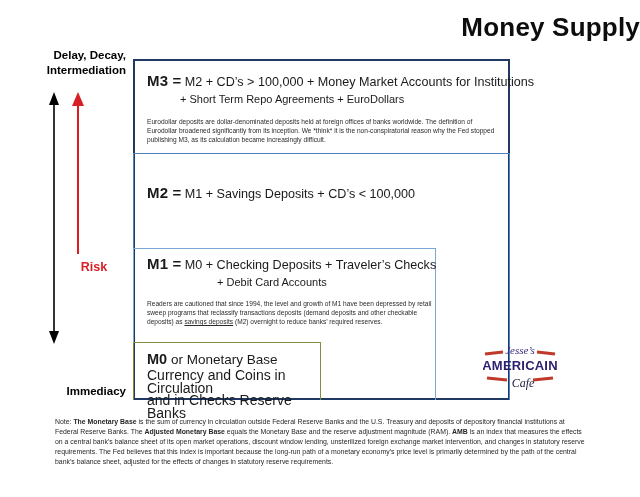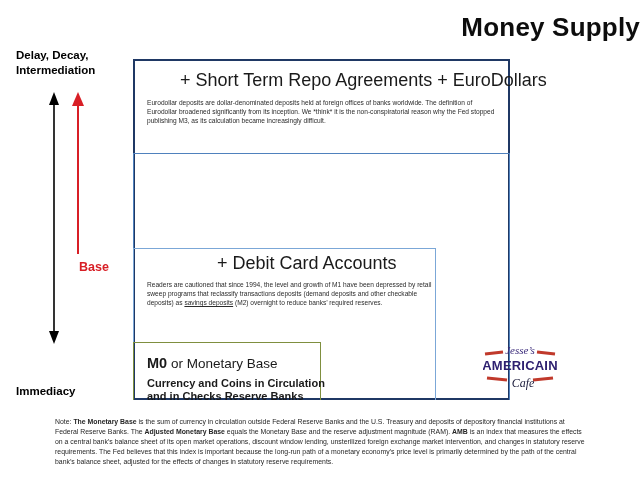--- a/index.html
+++ b/index.html
@@ -33,21 +33,21 @@
   #axis-col {
     position: absolute;
     left: 16px;
     top: 48px;
     width: 110px;
     height: 352px;
   }
   .axis-label {
     position: absolute;
     width: 110px;
-    text-align: left;
+    text-align: right;
     font-size: 11.5px;
     font-weight: 700;
     line-height: 15px;
     color: #000;
   }
   #axis-top-label { top: 0px; }
   #axis-bottom-label { top: 336px; }
 
   .arrow-svg {
     position: absolute;
@@ -120,21 +120,21 @@
   .tier-head .tag {
     font-size: 15px;
     font-weight: 700;
     letter-spacing: 0.2px;
   }
   .tier-head .eq {
     font-size: 15px;
     font-weight: 700;
   }
   .tier-line2 {
-    font-size: 18px;
+    font-size: 11px;
     line-height: 17px;
     white-space: nowrap;
   }
   .tier-note {
     font-size: 6.6px;
     line-height: 9.2px;
     color: #2b2b2b;
     font-weight: 400;
   }
   .tier-note .ul { text-decoration: underline; }
@@ -146,30 +146,29 @@
   #m2-text { left: 147px; top: 184px; width: 355px; }
   #m2-line2 { margin-left: 33px; }
 
   #m1-text { left: 147px; top: 255px; width: 300px; }
   #m1-line2 { margin-left: 70px; }
   #m1-note { margin-top: 8px; width: 285px; }
 
   #m0-text { left: 147px; top: 350px; width: 185px; }
   #m0-head {
     font-size: 13.5px;
-    line-height: 26px;
+    line-height: 18px;
     white-space: nowrap;
     color: #1a1a1a;
   }
   #m0-head .tag { font-weight: 700; font-size: 14.5px; }
   .m0-sub {
-    font-size: 11px;
+    font-size: 14px;
     line-height: 12.6px;
     color: #1a1a1a;
-    font-weight: bold;
   }
 
   
   #logo {
     position: absolute;
     left: 483px;
     top: 341px;
     width: 74px;
     height: 50px;
   }
@@ -206,39 +205,51 @@
       <polygon points="38,0 33,13 43,13" fill="#000000"></polygon>
       <polygon points="38,252 33,239 43,239" fill="#000000"></polygon>
     </g>
 
     <g>
       <line x1="62" y1="10" x2="62" y2="162" stroke="#d81f26" stroke-width="2"></line>
       <polygon points="62,0 56,14 68,14" fill="#d81f26"></polygon>
     </g>
   </svg>
 
-  <div id="risk-label">Base</div>
+  <div id="risk-label">Risk</div>
 
   <div class="axis-label" id="axis-bottom-label">Immediacy</div>
 </div>
 
 <div class="box" id="box-m3"></div>
 <div class="box" id="box-m2"></div>
 <div class="box" id="box-m1"></div>
 <div class="box" id="box-m0"></div>
 
 <div class="tier-text" id="m3-text">
+  <div class="tier-head">
+    <span class="tag">M3</span><span class="eq">&nbsp;</span><span class="eq">=</span>
+    <span>M2 + CD’s &gt; 100,000 + Money Market Accounts for Institutions</span>
+  </div>
   <div class="tier-line2" id="m3-line2">+  Short Term Repo Agreements + EuroDollars</div>
   <div class="tier-note" id="m3-note">Eurodollar deposits are dollar-denominated deposits held at foreign offices of banks worldwide. The definition of Eurodollar broadened significantly from its inception.  We *think* it is the non-conspiratorial reason why the Fed stopped publishing M3, as its calculation became increasingly difficult.</div>
 </div>
 
 <div class="tier-text" id="m2-text">
+  <div class="tier-head">
+    <span class="tag">M2</span><span class="eq">&nbsp;</span><span class="eq">=</span>
+    <span>M1 + Savings Deposits + CD’s &lt; 100,000</span>
+  </div>
 </div>
 
 <div class="tier-text" id="m1-text">
+  <div class="tier-head">
+    <span class="tag">M1</span><span class="eq">&nbsp;</span><span class="eq">=</span>
+    <span>M0 + Checking Deposits + Traveler’s Checks</span>
+  </div>
   <div class="tier-line2" id="m1-line2">+ Debit Card Accounts</div>
   <div class="tier-note" id="m1-note">
     <span>Readers are cautioned that since 1994, the level and growth of M1 have been depressed by retail sweep programs that reclassify transactions deposits (demand deposits and other checkable deposits) as </span><span class="ul">savings deposits</span><span> (M2) overnight to reduce banks’ required reserves.</span>
   </div>
 </div>
 
 <div class="tier-text" id="m0-text">
   <div id="m0-head">
     <span class="tag">M0</span><span> or Monetary Base</span>
   </div>

